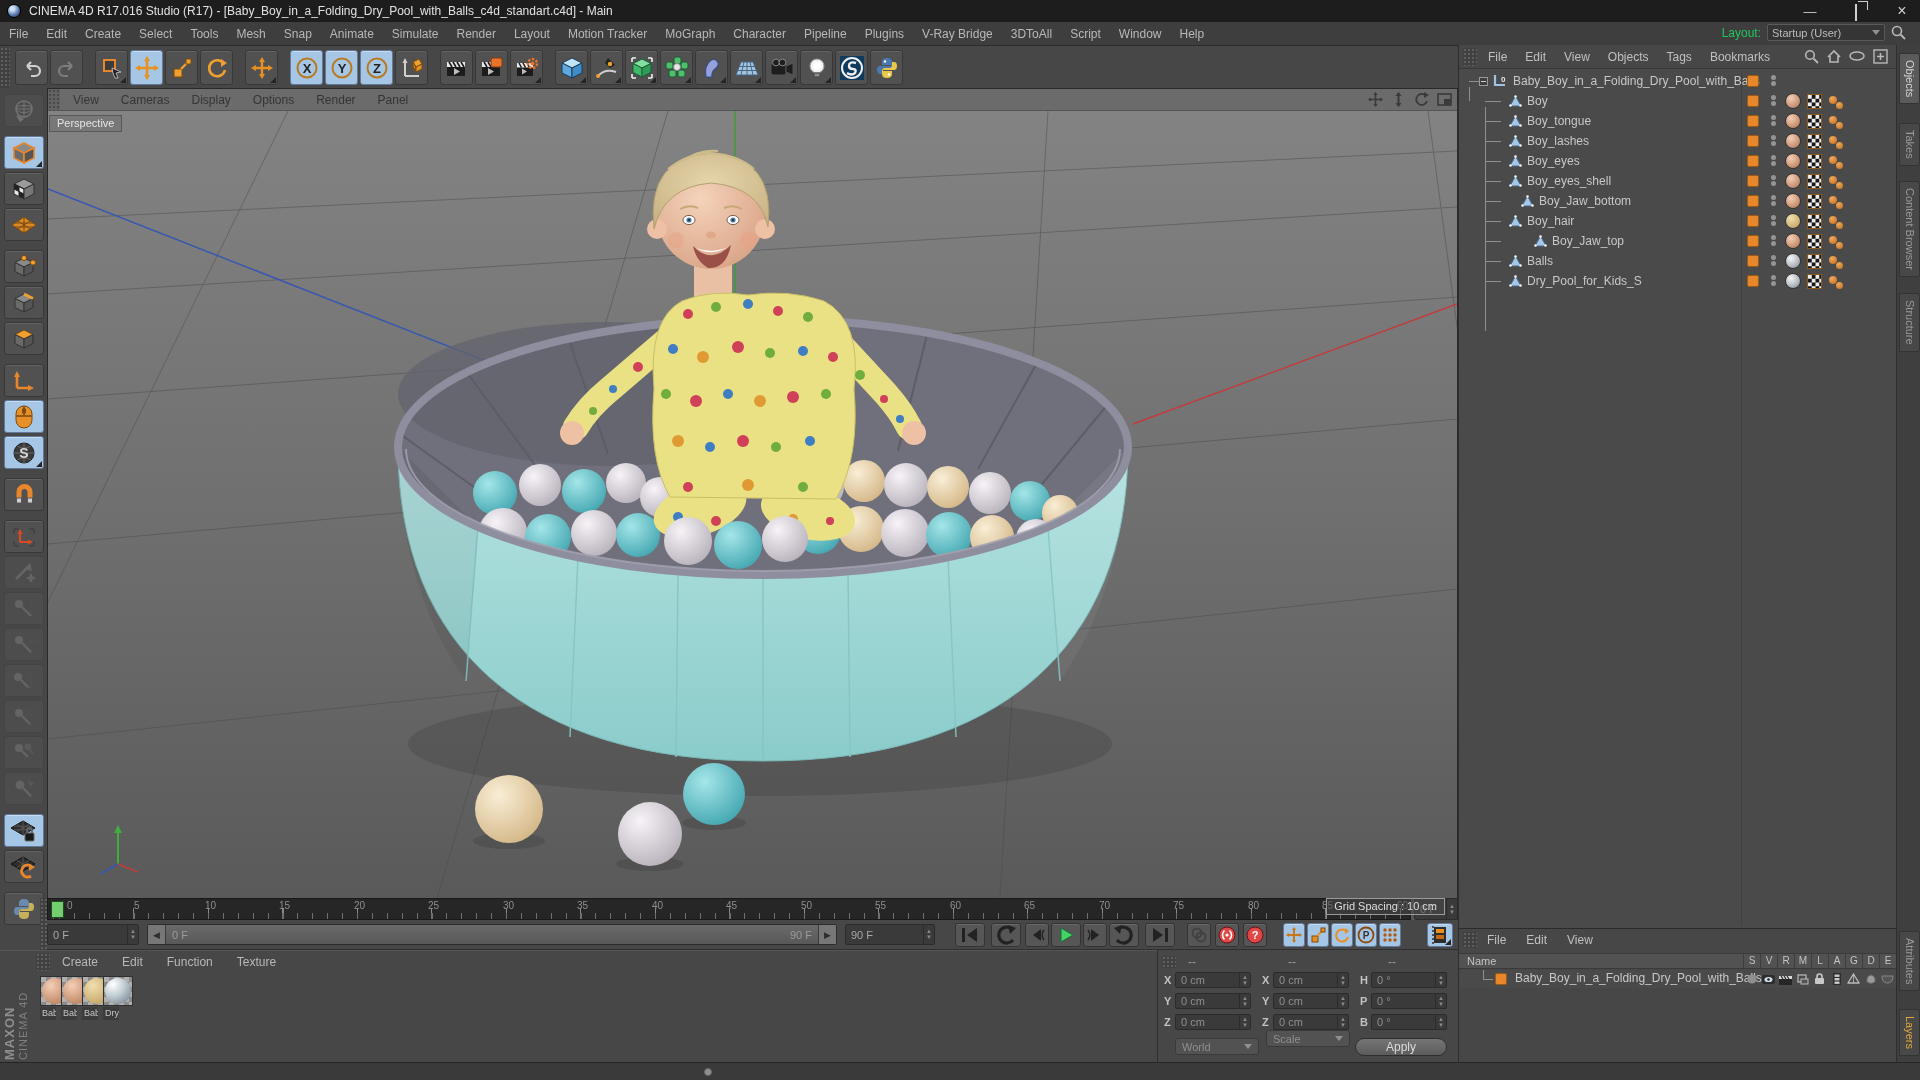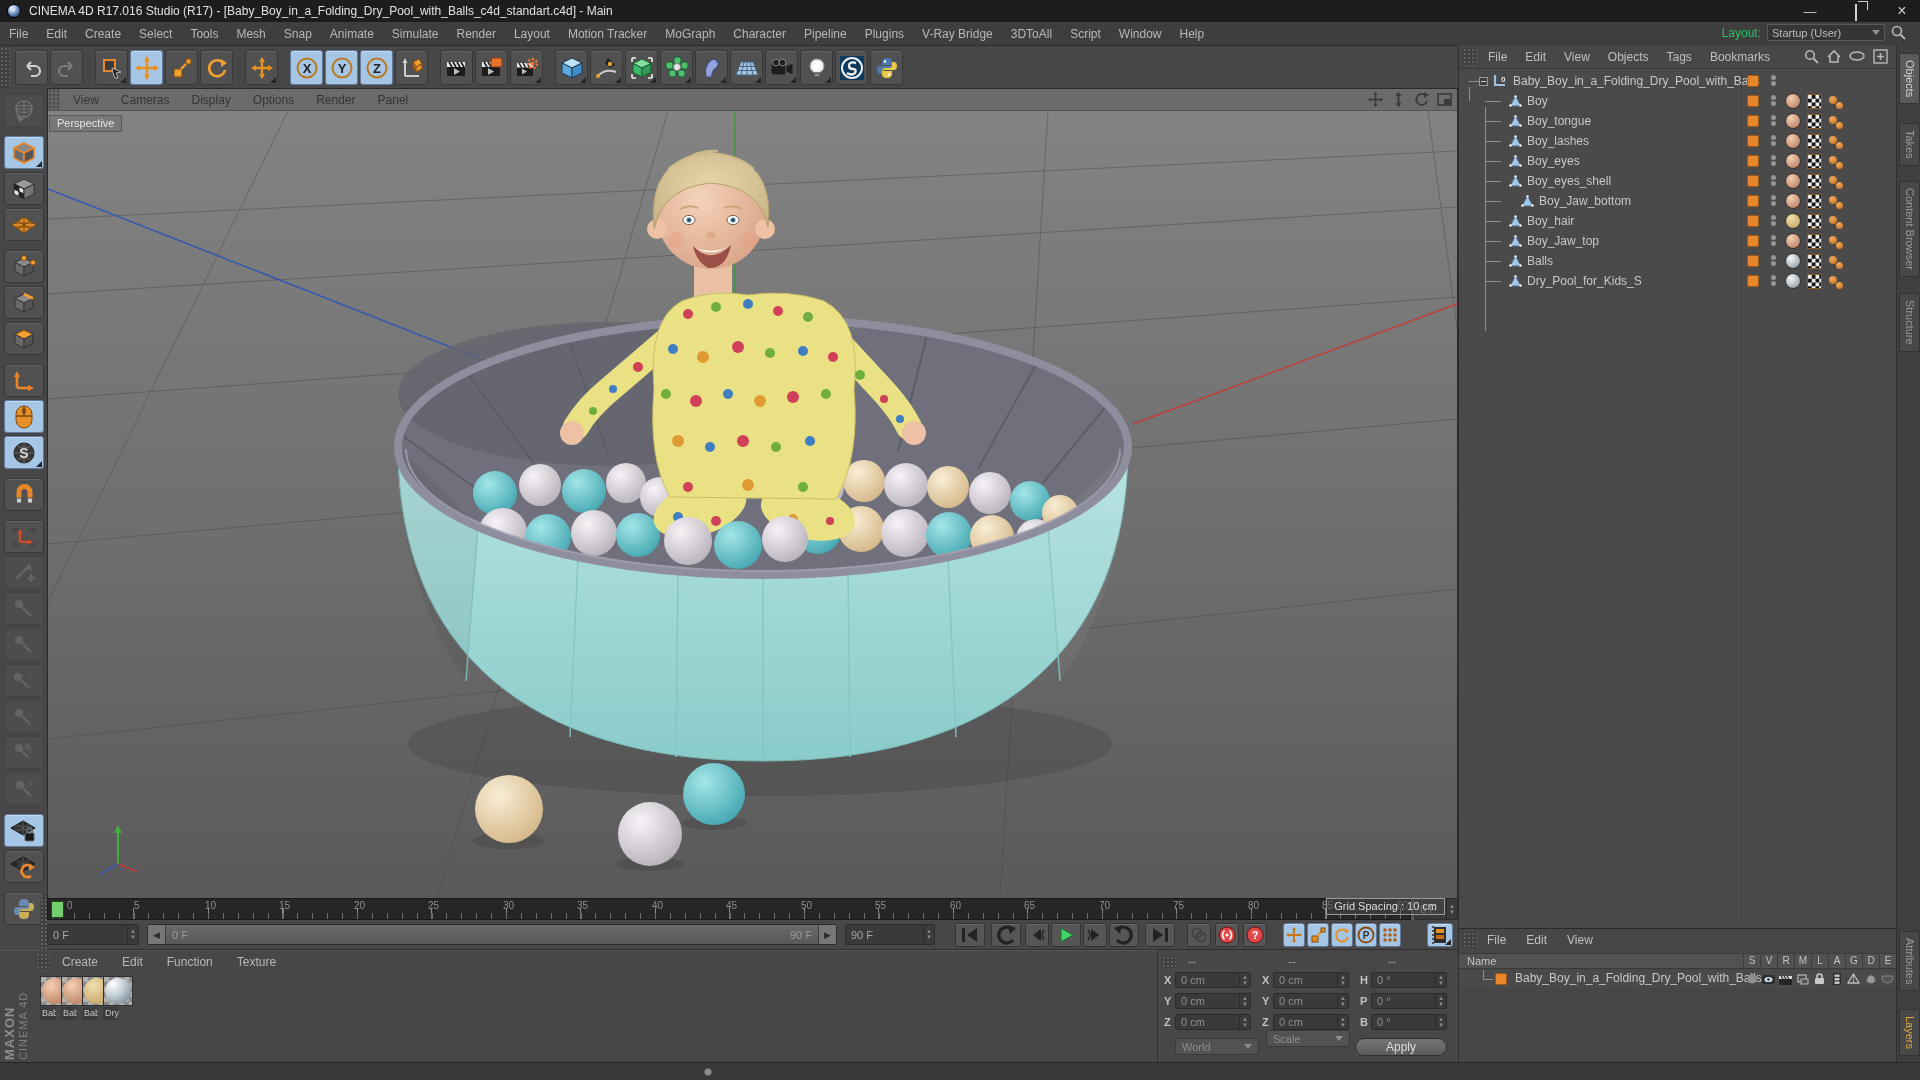--- a/index.html
+++ b/index.html
@@ -1290,21 +1290,21 @@
             <i></i>
             <i></i>
           </span>
         <span class="cell c3 othumb cloth"></span>
           <span class="cell c4 ochk"></span>
           <span class="cell c5 opair">
             <i></i>
             <i></i>
           </span>
       </div>
-      <div class="orow" style="padding-left:46px">
+      <div class="orow" style="padding-left:71px">
         <span class="stub" style="left:26px;top:10px;width:16px"></span>
         <span class="oicon">
             <svg width="13" height="12">
               <polygon points="6.5,1 12,11 1,11" fill="#a6c8e8" stroke="#4a6a8a"></polygon>
               <circle cx="6.5" cy="1.5" r="1.2" fill="#fff"></circle>
               <circle cx="1.5" cy="10.5" r="1.2" fill="#fff"></circle>
               <circle cx="11.5" cy="10.5" r="1.2" fill="#fff"></circle>
             </svg>
           </span>
         <span class="oname">Boy_Jaw_top</span>

